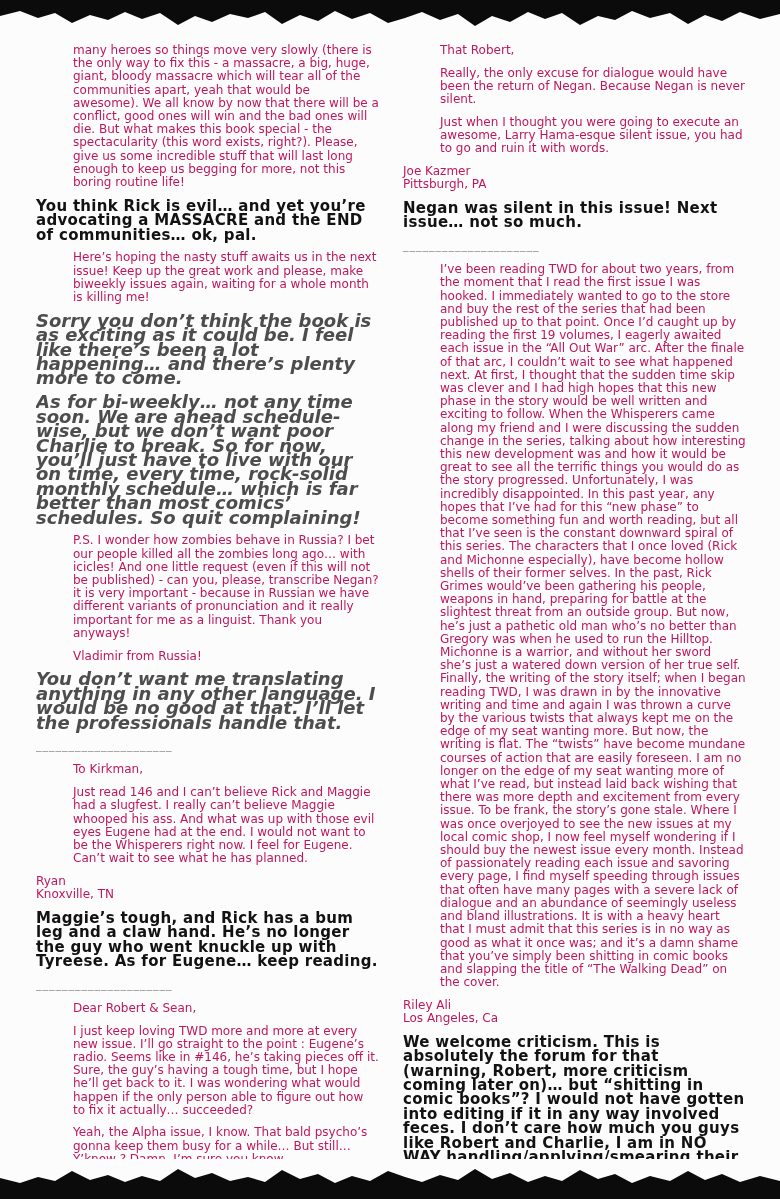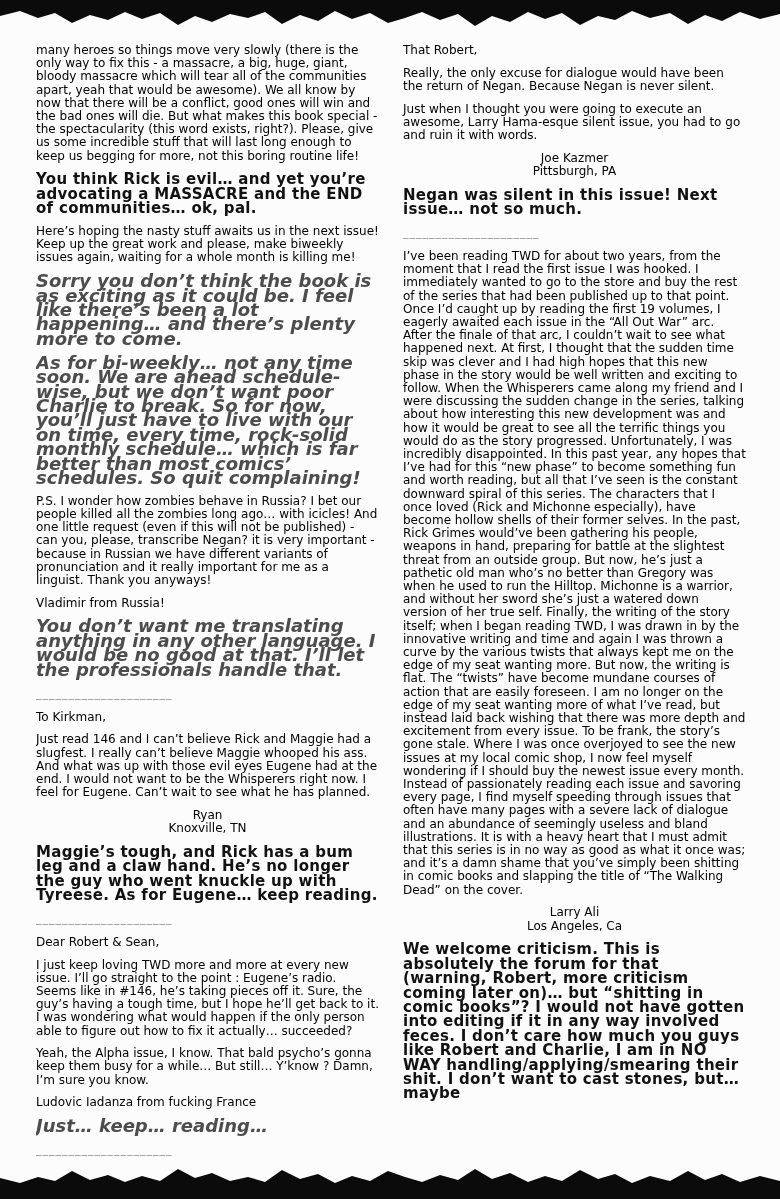--- a/index.html
+++ b/index.html
@@ -30,22 +30,22 @@
     overflow: hidden;
   }
   .col {
     flex: 1 1 0;
     min-width: 0;
     font-size: 12px;
     line-height: 13.2px;
     color: #2d2d2d;
   }
   .block { margin: 0 0 9.5px 0; }
-  .paragraph { color: #000000; }
-  .signature { color: #000000; white-space: pre-line; text-align: center; }
+  .paragraph { color: #be185d; margin-left: 37px; }
+  .signature { color: #be185d; white-space: pre-line; }
   .response {
     font-weight: bold;
     color: #121212;
     font-size: 15px;
     line-height: 14.4px;
     letter-spacing: 0.3px;
   }
   .response-italic {
     font-weight: bold;
     font-style: italic;
@@ -98,21 +98,21 @@
     </div>
   <div class="col">
       <div class="block paragraph">That Robert,</div>
       <div class="block paragraph">Really, the only excuse for dialogue would have been the return of Negan. Because Negan is never silent.</div>
       <div class="block paragraph">Just when I thought you were going to execute an awesome, Larry Hama-esque silent issue, you had to go and ruin it with words.</div>
       <div class="block signature">Joe Kazmer
 Pittsburgh, PA</div>
       <div class="block response">Negan was silent in this issue! Next issue… not so much.</div>
       <div class="block divider">_____________________</div>
       <div class="block paragraph">I’ve been reading TWD for about two years, from the moment that I read the first issue I was hooked. I immediately wanted to go to the store and buy the rest of the series that had been published up to that point. Once I’d caught up by reading the first 19 volumes, I eagerly awaited each issue in the “All Out War” arc. After the finale of that arc, I couldn’t wait to see what happened next. At first, I thought that the sudden time skip was clever and I had high hopes that this new phase in the story would be well written and exciting to follow. When the Whisperers came along my friend and I were discussing the sudden change in the series, talking about how interesting this new development was and how it would be great to see all the terrific things you would do as the story progressed. Unfortunately, I was incredibly disappointed. In this past year, any hopes that I’ve had for this “new phase” to become something fun and worth reading, but all that I’ve seen is the constant downward spiral of this series. The characters that I once loved (Rick and Michonne especially), have become hollow shells of their former selves. In the past, Rick Grimes would’ve been gathering his people, weapons in hand, preparing for battle at the slightest threat from an outside group. But now, he’s just a pathetic old man who’s no better than Gregory was when he used to run the Hilltop. Michonne is a warrior, and without her sword she’s just a watered down version of her true self. Finally, the writing of the story itself; when I began reading TWD, I was drawn in by the innovative writing and time and again I was thrown a curve by the various twists that always kept me on the edge of my seat wanting more. But now, the writing is flat. The “twists” have become mundane courses of action that are easily foreseen. I am no longer on the edge of my seat wanting more of what I’ve read, but instead laid back wishing that there was more depth and excitement from every issue. To be frank, the story’s gone stale. Where I was once overjoyed to see the new issues at my local comic shop, I now feel myself wondering if I should buy the newest issue every month. Instead of passionately reading each issue and savoring every page, I find myself speeding through issues that often have many pages with a severe lack of dialogue and an abundance of seemingly useless and bland illustrations. It is with a heavy heart that I must admit that this series is in no way as good as what it once was; and it’s a damn shame that you’ve simply been shitting in comic books and slapping the title of “The Walking Dead” on the cover.</div>
-      <div class="block signature">Larry Ali
+      <div class="block signature">Riley Ali
 Los Angeles, Ca</div>
       <div class="block response">We welcome criticism. This is absolutely the forum for that (warning, Robert, more criticism coming later on)… but “shitting in comic books”? I would not have gotten into editing if it in any way involved feces. I don’t care how much you guys like Robert and Charlie, I am in NO WAY handling/applying/smearing their shit. I don’t want to cast stones, but… maybe</div>
     </div>
 </div>
 
 <svg class="torn torn-bottom" viewBox="0 0 780 36" preserveAspectRatio="none" aria-hidden="true">
   <path fill="#0b0b0b" d="M0,36 H780 V18
     L760,13 740,19 722,11 705,17 688,8 670,18 650,13 632,20 615,11 598,16 580,7
     562,18 545,13 528,19 510,10 492,16 475,6 458,17 440,12 422,19 405,14 388,8
     370,18 352,13 335,20 318,11 300,16 282,7 265,19 248,14 230,18 212,10 195,15

